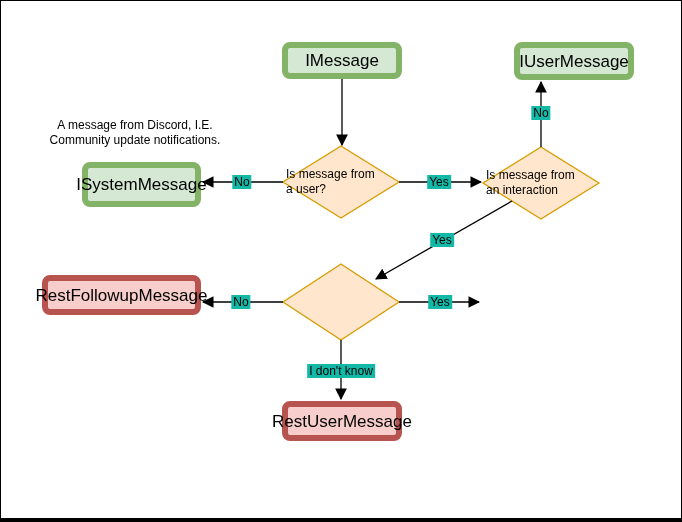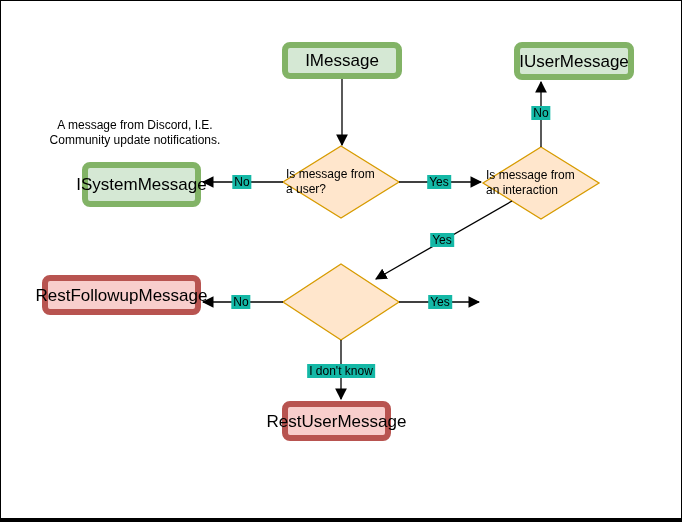--- a/index.html
+++ b/index.html
@@ -96,21 +96,21 @@
 
   <div class="node green" style="left:281px; top:41px; width:120px; height:37px;">IMessage</div>
 
   <div class="node green" style="left:481px; top:41px; width:120px; height:38px;margin-left:32px;">IUserMessage</div>
 
   <div class="node green" style="left:81px; top:161px; width:119px; height:45px;">ISystemMessage</div>
 
   <div class="node red" style="left:41px; top:274px; width:159px; height:40px;">RestFollowupMessage</div>
 
 
-  <div class="node red" style="left:281px; top:400px; width:109px; height:40px;">RestUserMessage</div>
+  <div class="node red" style="left:281px; top:400px; width:120px; height:40px;">RestUserMessage</div>
 
   <div class="diamond-label" style="left:340px; top:181px;">Is message from
 a user?</div>
 
   <div class="diamond-label" style="left:540px; top:182px;">Is message from
 an interaction</div>
 
 
   <div class="edge-label" style="left:241px; top:181px;">No</div>
 

